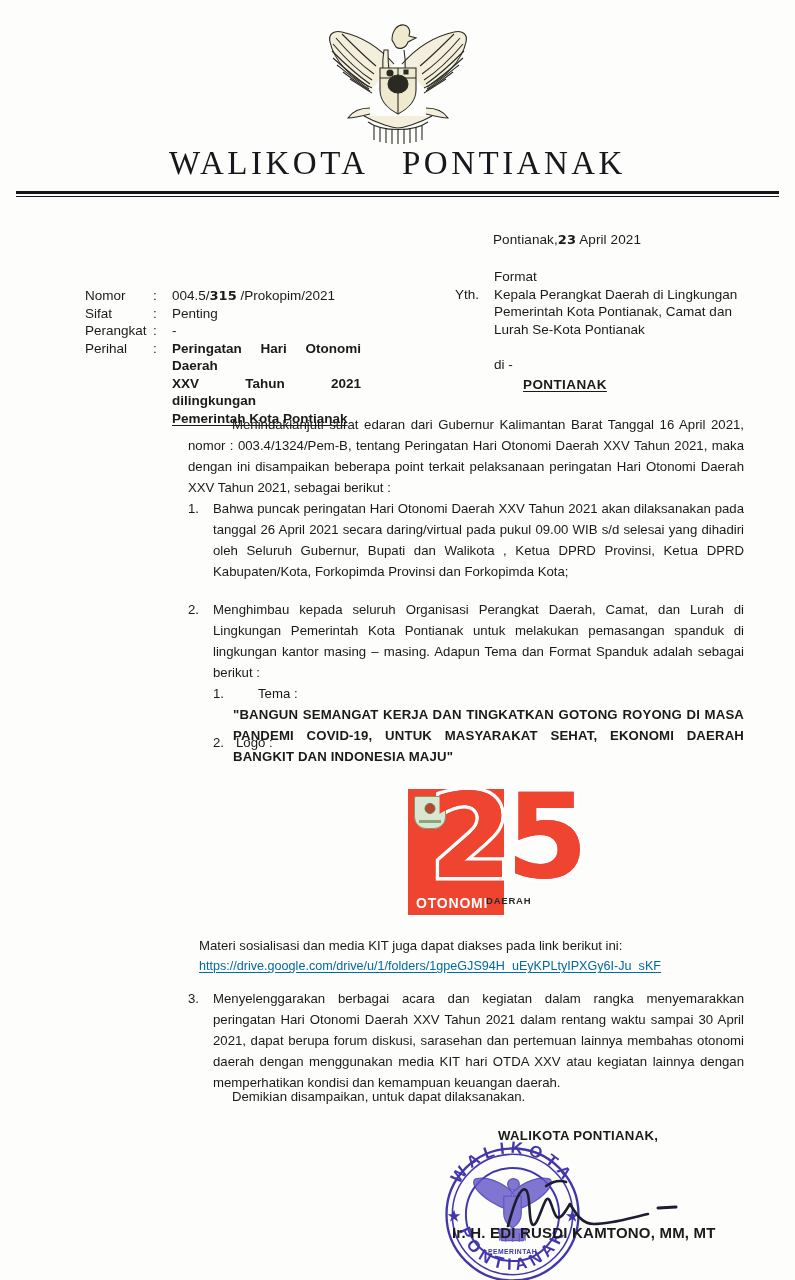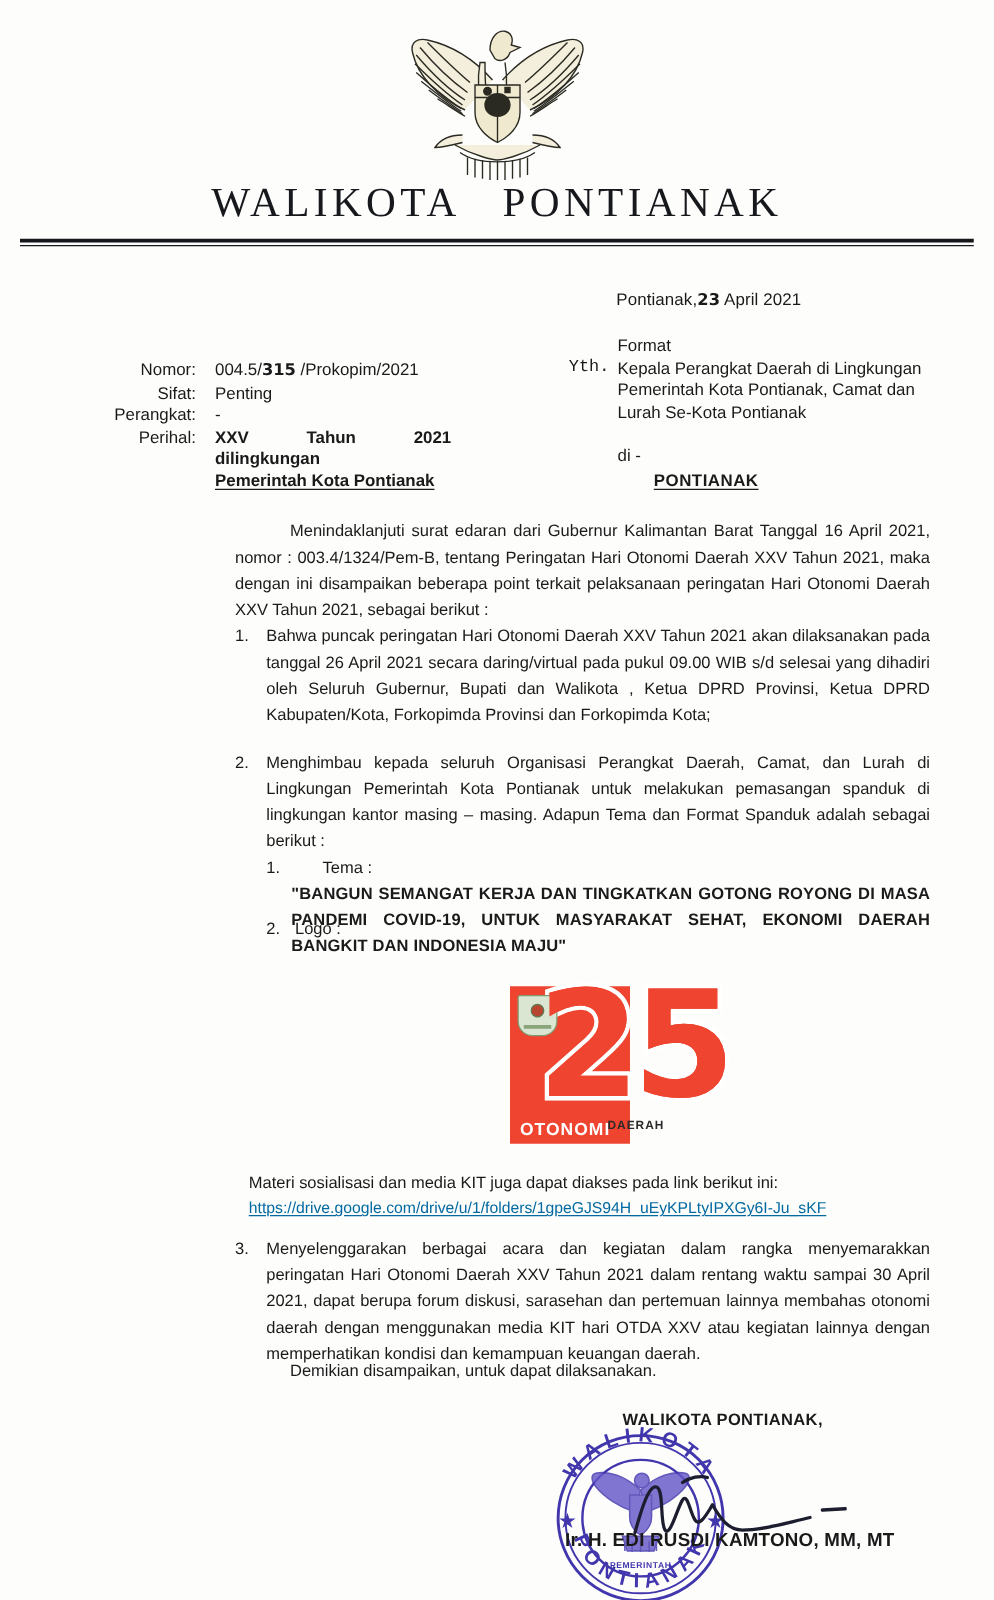--- a/index.html
+++ b/index.html
@@ -70,21 +70,21 @@
   
   .meta {
     position: absolute;
     top: 287px;
     left: 85px;
     width: 330px;
     font-size: 13.5px;
     line-height: 17.5px;
   }
   .meta-row { display: flex; }
-  .meta-key { width: 68px; flex: none; text-align: right; }
+  .meta-key { width: 68px; flex: none; }
   .meta-colon { width: 19px; flex: none; }
   .meta-val { flex: 1; }
   .meta-val.bold { font-weight: 700; }
   .perihal-line { display: block; }
   .perihal-line.just {
     text-align: justify;
     text-align-last: justify;
     width: 189px;
   }
   .underline-txt {
@@ -96,21 +96,21 @@
   .addr {
     position: absolute;
     top: 268px;
     left: 455px;
     width: 300px;
     font-size: 13.5px;
     line-height: 17.5px;
   }
   .addr-kepada { margin-left: 39px; }
   .addr-body { display: flex; }
-  .addr-yth { width: 39px; flex: none; font-family: Liberation Mono, monospace; }
+  .addr-yth { width: 39px; flex: none; }
   .addr-lines { flex: 1; }
   .addr-di { margin-left: 39px; margin-top: 18px; }
   .addr-city {
     margin-left: 68px;
     margin-top: 2px;
     font-weight: 700;
     letter-spacing: 0.4px;
     text-decoration: underline;
     text-underline-offset: 2px;
     display: inline-block;
@@ -426,20 +426,21 @@
     <div class="meta-row">
       <span class="meta-key">Perangkat</span>
       <span class="meta-colon">:</span>
       <span class="meta-val">-</span>
     </div>
 
     <div class="meta-row">
       <span class="meta-key">Perihal</span>
       <span class="meta-colon">:</span>
       <span class="meta-val bold">
+        <span class="perihal-line just">Peringatan Hari Otonomi Daerah</span>
         <span class="perihal-line just">XXV Tahun 2021 dilingkungan</span>
         <span class="perihal-line underline-txt">Pemerintah Kota Pontianak</span>
       </span>
     </div>
   </div>
 
   <div class="addr">
     <div class="addr-kepada">Format</div>
     <div class="addr-body">
       <span class="addr-yth">Yth.</span>

